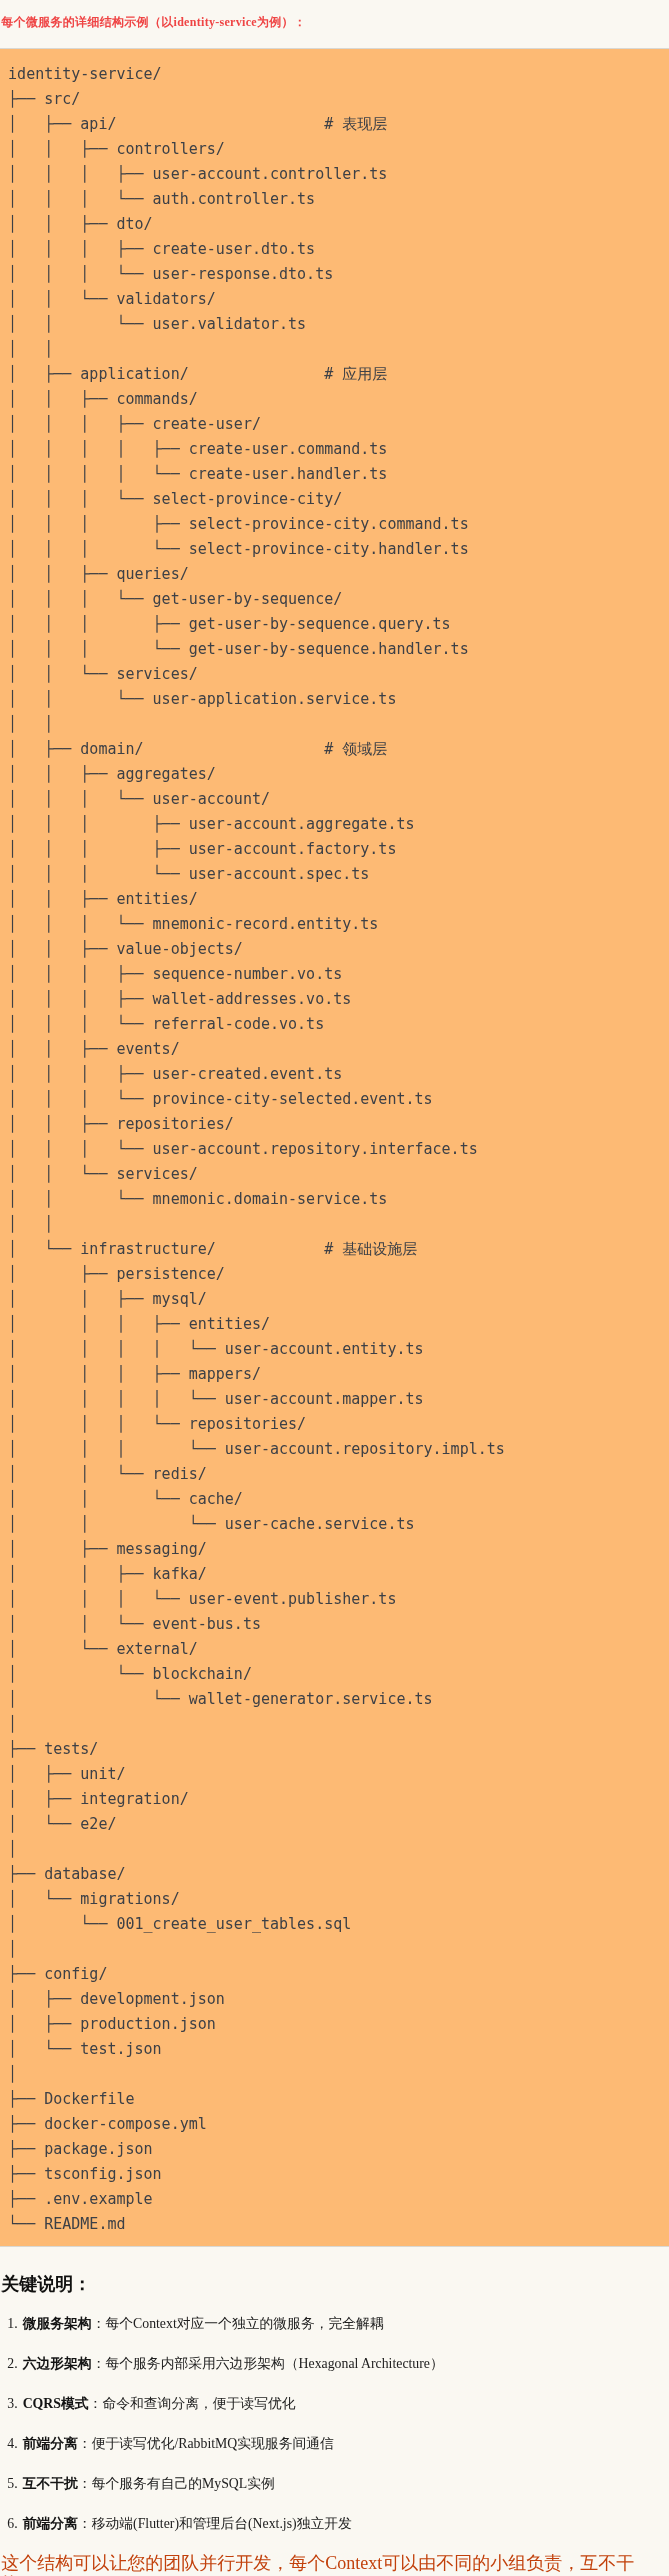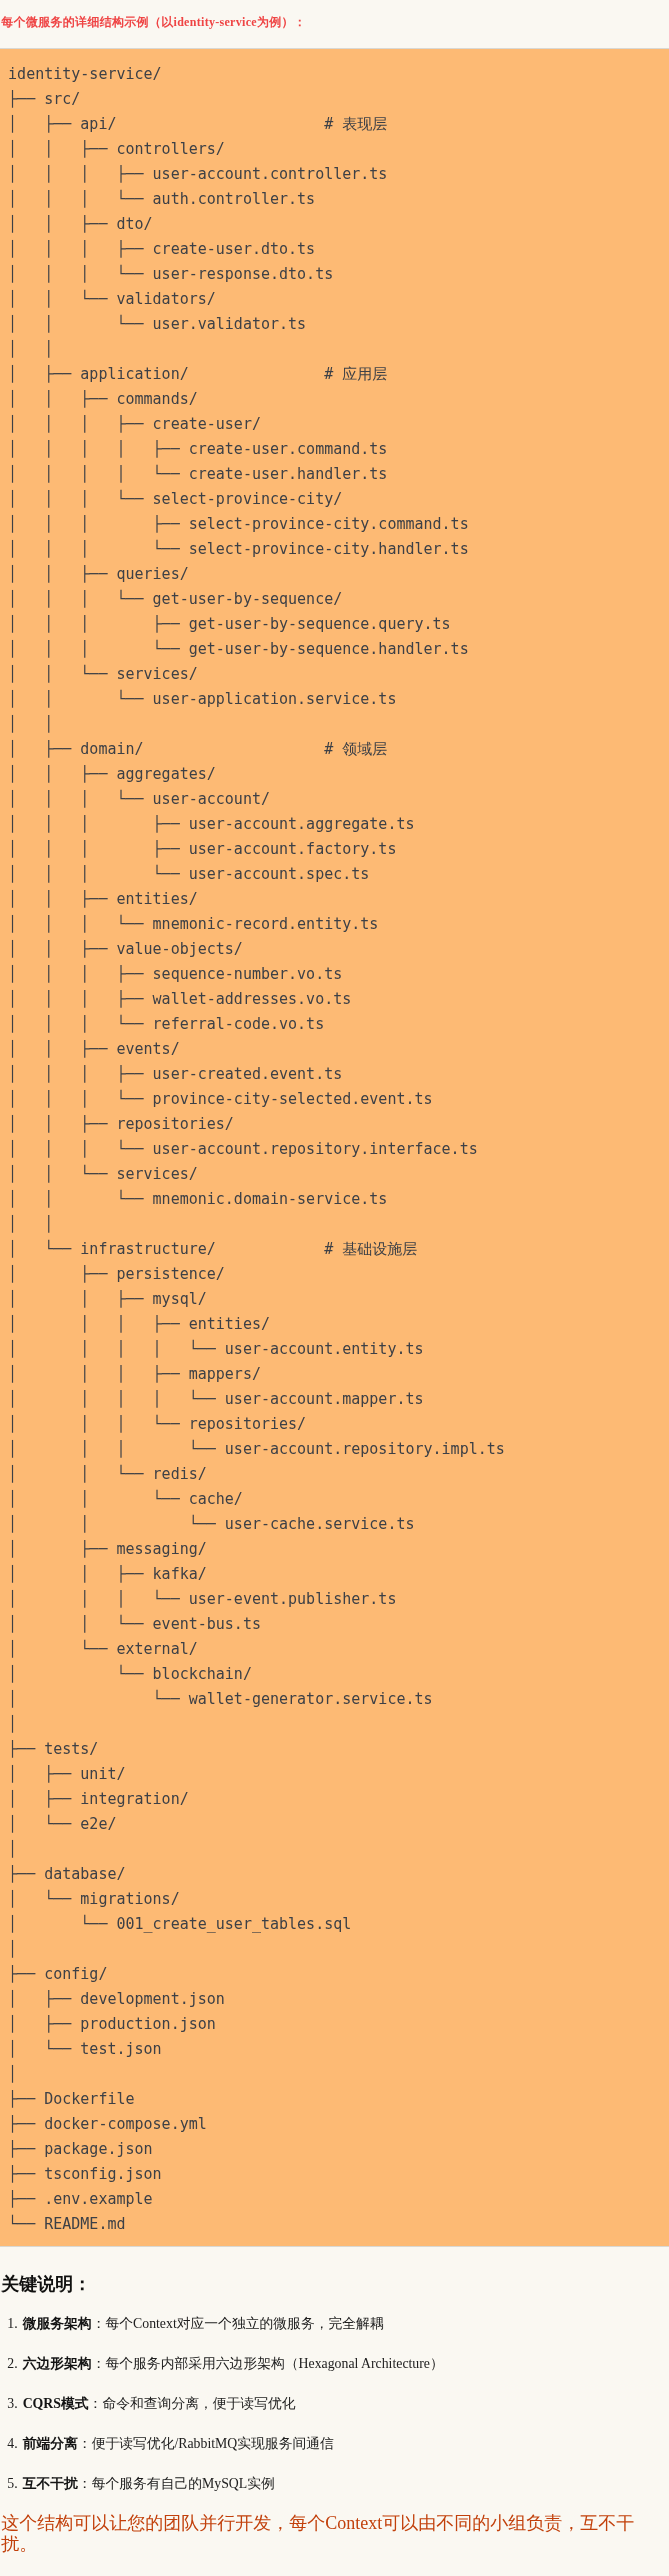--- a/index.html
+++ b/index.html
@@ -183,19 +183,22 @@
       </li>
       <li>
         <span class="num">3.</span><strong class="term">CQRS模式</strong><span class="rest">：命令和查询分离，便于读写优化</span>
       </li>
       <li>
         <span class="num">4.</span><strong class="term">前端分离</strong><span class="rest">：便于读写优化/RabbitMQ实现服务间通信</span>
       </li>
       <li>
         <span class="num">5.</span><strong class="term">互不干扰</strong><span class="rest">：每个服务有自己的MySQL实例</span>
       </li>
+      <li>
+        <span class="num">6.</span><strong class="term">前端分离</strong><span class="rest">：移动端(Flutter)和管理后台(Next.js)独立开发</span>
+      </li>
     </ol>
 
     <p class="closing">这个结构可以让您的团队并行开发，每个Context可以由不同的小组负责，互不干扰。</p>
   </section>
 
 </div>
 
 
 </body></html>

